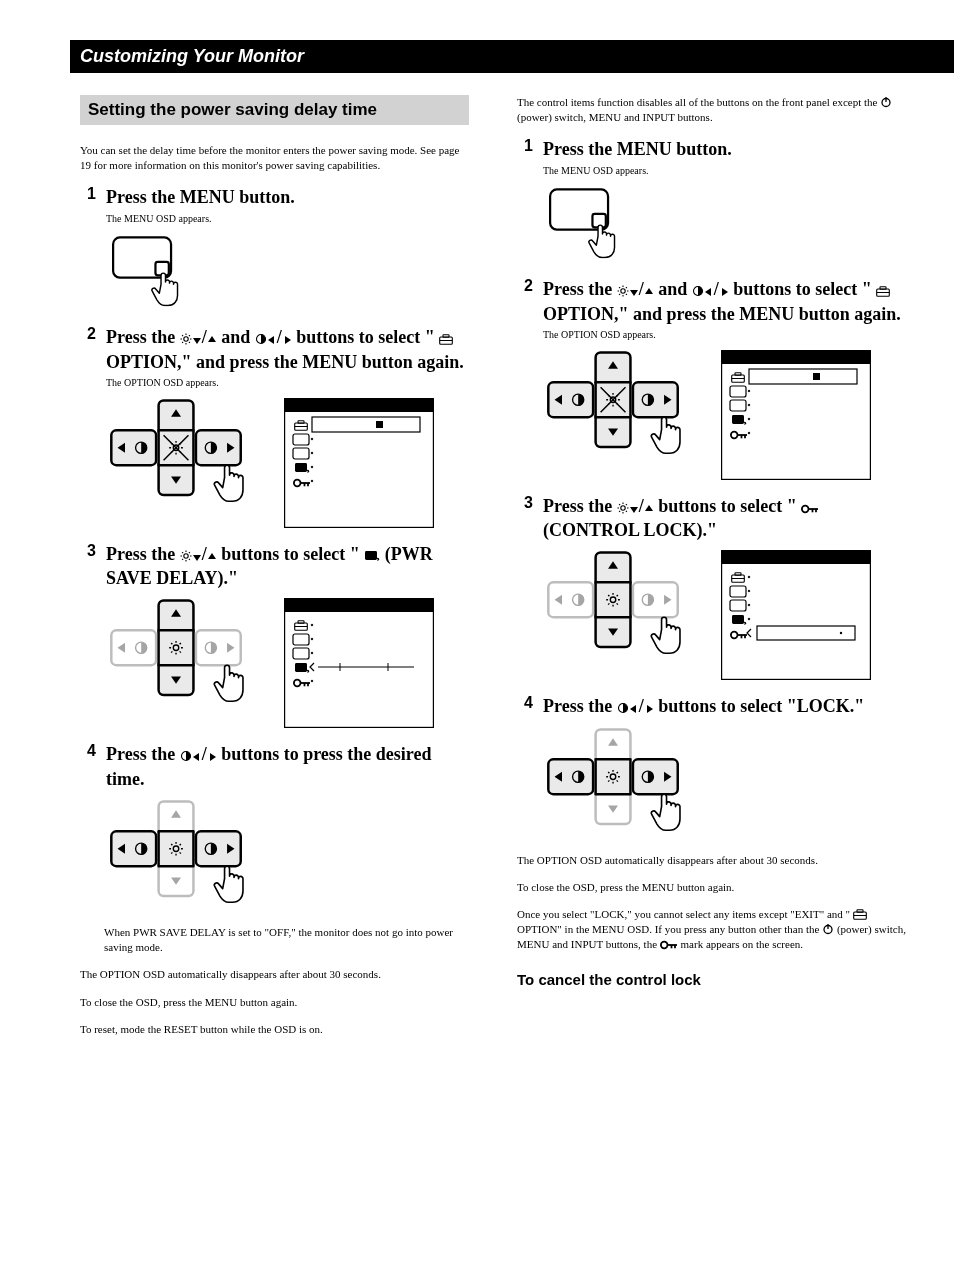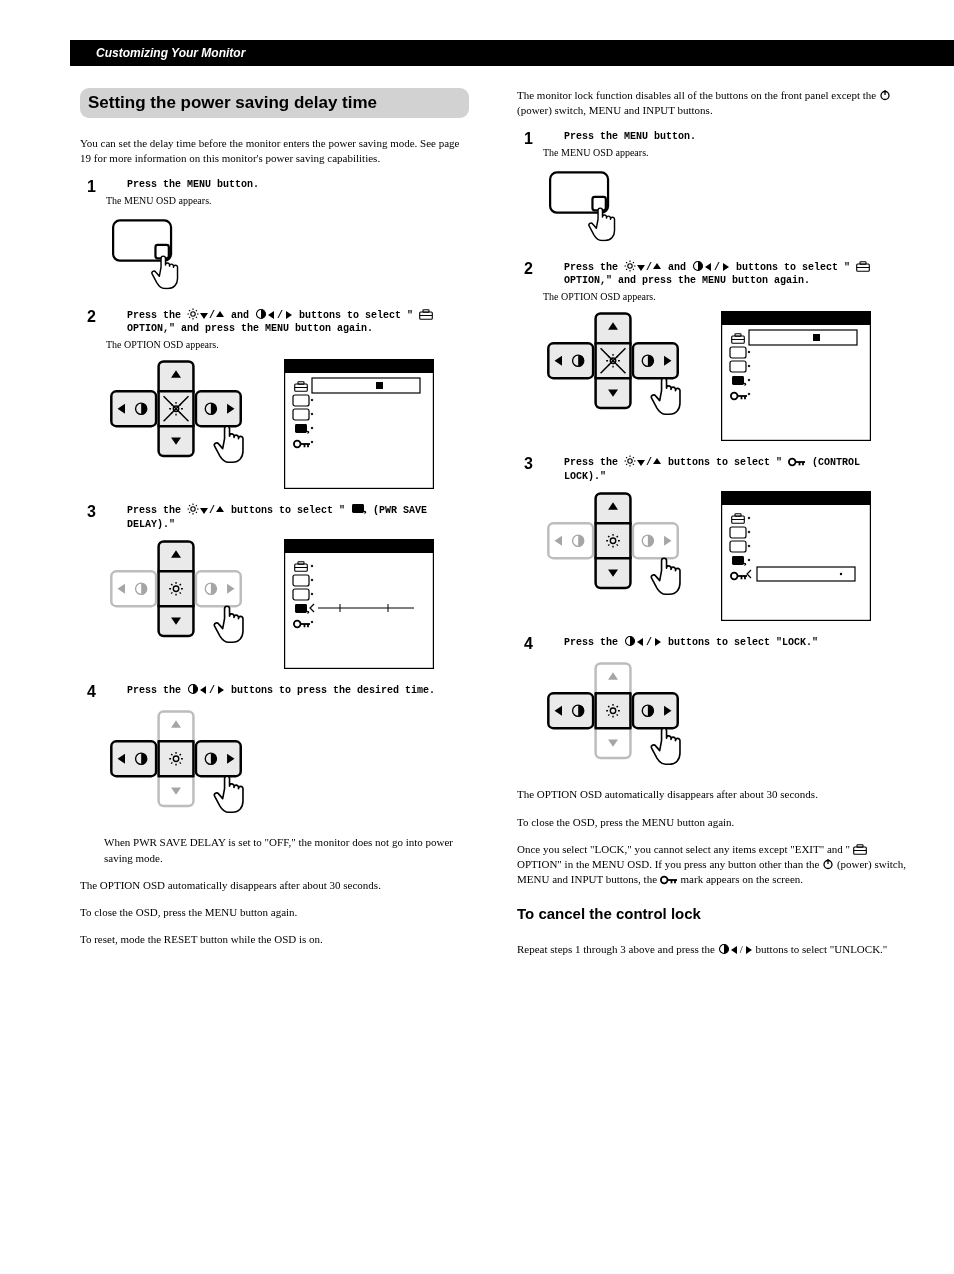--- a/index.html
+++ b/index.html
@@ -12,40 +12,39 @@
   }
   .page {
     padding: 40px 48px 60px 80px;
   }
   .banner {
     background: #000;
     color: #fff;
     font-family: Verdana, Arial, sans-serif;
     font-weight: bold;
     font-style: italic;
-    font-size: 12px;
-    padding: 6px 26px;
+    font-size: 18px;
+    padding: 6px 10px;
     margin: 0 -48px 22px -10px;
   }
   .cols {
     display: flex;
     gap: 48px;
   }
   .col {
     flex: 1;
     min-width: 0;
   }
   .section-header {
     background: #d2d2d2;
     font-family: Verdana, Arial, sans-serif;
     font-weight: bold;
     font-size: 17px;
     padding: 5px 8px;
     margin: 0 0 18px 0;
-    border-radius: 9px;
   }
   p {
     font-size: 11px;
     line-height: 1.38;
     margin: 0 0 12px 0;
   }
   .step {
     display: flex;
     align-items: flex-start;
     gap: 10px;
@@ -56,45 +55,44 @@
     font-family: Verdana, Arial, sans-serif;
     font-weight: bold;
     font-size: 16px;
     min-width: 16px;
     text-align: right;
   }
   .step-body {
     flex: 1;
   }
   .step-title {
-    font-family: Liberation Mono, monospace;
+    font-family: Liberation Serif, serif;
     font-weight: bold;
-    font-size: 10px;
+    font-size: 18px;
     line-height: 1.35;
-    margin-left: 21px;
   }
   .step-desc {
     font-size: 10px;
     line-height: 1.38;
     margin-top: 2px;
   }
   .fig-row {
     display: flex;
     gap: 28px;
     align-items: flex-start;
     margin: 8px 0 14px 26px;
   }
   .fig {
     display: block;
   }
   .subhead {
     font-family: Verdana, Arial, sans-serif;
     font-weight: bold;
     font-size: 15px;
-    margin: 18px 0 20px 0;
+    margin: 18px 0 8px 0;
   }
   .inline-icon {
     display: inline-block;
     vertical-align: -2px;
   }
   svg { display:block; }
 </style>
 </head>
 <body>
 
@@ -422,21 +420,21 @@
       <p style="margin-left:24px">When PWR SAVE DELAY is set to "OFF," the monitor does not go into power saving mode.</p>
       <p>The OPTION OSD automatically disappears after about 30 seconds.</p>
       <p>To close the OSD, press the MENU button again.</p>
       <p>To reset,  mode the RESET button while the OSD is on.</p>
     </div>
 
     <div class="col">
 
 
       <p>
-        <span>The monitor lock function disables all of the buttons on the front panel except the </span>
+        <span>The control items function disables all of the buttons on the front panel except the </span>
         <span class="inline-icon"><svg width="12" height="12">
               <use href="#power"></use>
             </svg></span>
         <span> (power) switch, MENU and INPUT buttons.</span>
       </p>
 
       <div class="step">
         <div class="step-num">1</div>
         <div class="step-body">
           <div class="step-title">Press the MENU button.</div>
@@ -550,26 +548,15 @@
               <use href="#power"></use>
             </svg></span>
         <span> (power) switch, MENU and INPUT buttons, the </span>
         <span class="inline-icon"><svg width="18" height="10">
               <use href="#lockkey"></use>
             </svg></span>
         <span> mark appears on the screen.</span>
       </p>
 
       <div class="subhead">To cancel the control lock</div>
-      <p>
-        <span>Repeat steps 1 through 3 above and press the </span>
-        <span class="inline-icon"><svg width="12" height="12">
-              <use href="#contrast"></use>
-            </svg></span><span class="inline-icon"><svg width="10" height="10">
-              <use href="#alf"></use>
-            </svg></span>/<span class="inline-icon"><svg width="10" height="10">
-              <use href="#art"></use>
-            </svg></span>
-        <span> buttons to select "UNLOCK."</span>
-      </p>
     </div>
   </div>
 </div>
 
 </body></html>

